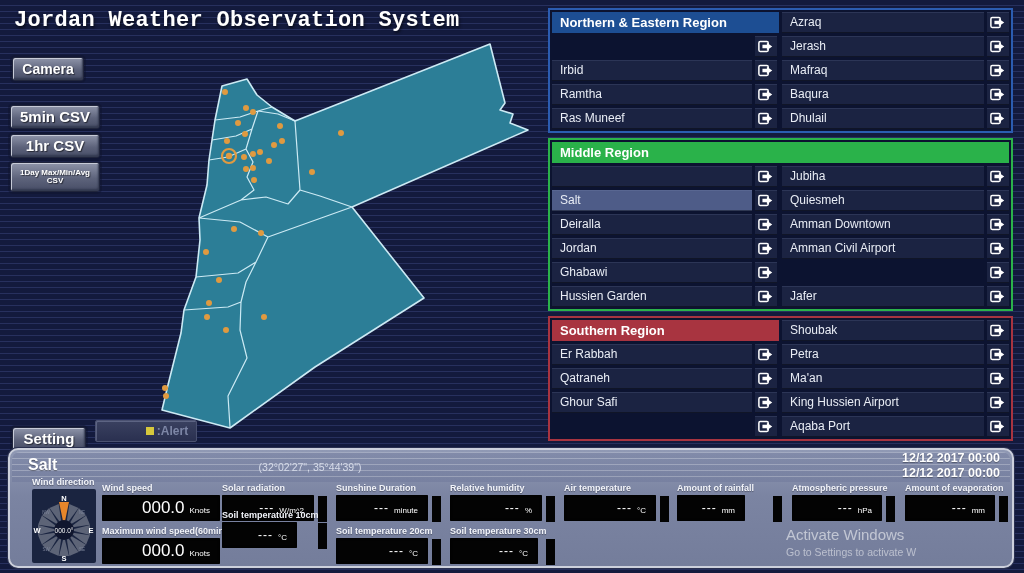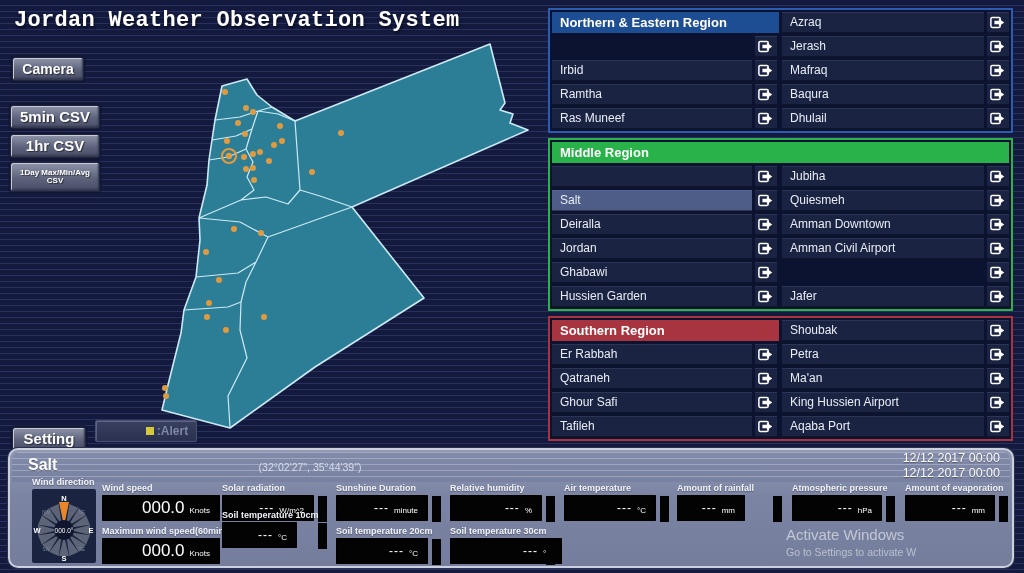--- a/index.html
+++ b/index.html
@@ -56,21 +56,21 @@
   #status{position:absolute;z-index:6;left:8px;top:448px;width:1002px;height:116px;
     background:linear-gradient(180deg,#9099b4,#7b84a2 40%,#747d9b);
     border:2px solid #ccd0dc;border-radius:10px;box-shadow:0 0 0 1px #2a3050;}
   #status .hstripes{position:absolute;left:2px;right:2px;top:2px;height:30px;border-radius:8px 8px 0 0;
     background:repeating-linear-gradient(180deg,rgba(255,255,255,.18) 0 1px,rgba(90,100,140,.25) 1px 6px);}
   #status .sname{position:absolute;left:18px;top:6px;color:#fff;font-size:16px;font-weight:bold;
     text-shadow:0 1px 1px rgba(0,0,0,.4);}
   #status .scoord{position:absolute;left:190px;top:11px;width:220px;text-align:center;
     color:#d7dcea;font-size:10.5px;}
   #status .times{position:absolute;right:12px;top:1px;color:#fff;
-    font-size:12.5px;font-weight:normal;line-height:15px;text-shadow:0 1px 1px rgba(0,0,0,.35);}
+    font-size:12.5px;font-weight:bold;line-height:15px;text-shadow:0 1px 1px rgba(0,0,0,.35);}
   .field{position:absolute;}
   .flabel{color:#f2f4fa;font-size:9px;font-weight:bold;margin-bottom:2px;white-space:nowrap;
     text-shadow:0 1px 1px rgba(0,0,0,.35);}
   .fbox{background:#030303;height:26px;display:flex;align-items:center;justify-content:flex-end;
     padding-right:10px;border-radius:1px;box-shadow:inset 0 0 3px #000;}
   .fval{color:#fff;font-size:12px;letter-spacing:1px;}
   .fbox.big .fval{font-size:17px;letter-spacing:0;}
   .funit{color:#fff;font-size:8px;margin-left:5px;padding-top:4px;}
   .ftab{position:absolute;top:13px;width:9px;height:26px;background:#030303;}
   
@@ -319,21 +319,20 @@
           <path d="M5 5h5V2.8L16 7l-6 4.2V9H5z" fill="#fff"></path>
         </svg>
       </button>
     <div class="rrow" style="grid-row:4;grid-column:1">Ghour Safi</div>
     <button class="go" style="grid-row:4;grid-column:2">
         <svg viewBox="0 0 18 14">
           <rect x="1" y="1.5" width="10.5" height="11" rx="1.5" fill="none" stroke="#fff" stroke-width="1.7"></rect>
           <path d="M5 5h5V2.8L16 7l-6 4.2V9H5z" fill="#fff"></path>
         </svg>
       </button>
-    <div class="rrow" style="grid-row:5;grid-column:1">Tafileh</div>
     <button class="go" style="grid-row:5;grid-column:2">
         <svg viewBox="0 0 18 14">
           <rect x="1" y="1.5" width="10.5" height="11" rx="1.5" fill="none" stroke="#fff" stroke-width="1.7"></rect>
           <path d="M5 5h5V2.8L16 7l-6 4.2V9H5z" fill="#fff"></path>
         </svg>
       </button>
     <div class="rrow" style="grid-row:1;grid-column:3">Shoubak</div>
     <button class="go" style="grid-row:1;grid-column:4">
         <svg viewBox="0 0 18 14">
           <rect x="1" y="1.5" width="10.5" height="11" rx="1.5" fill="none" stroke="#fff" stroke-width="1.7"></rect>
@@ -496,21 +495,21 @@
       <div class="ftab" style="left:96px"></div>
     </div>
     <div class="field" style="left:326px;top:76px;width:92px">
       <div class="flabel">Soil temperature 20cm</div>
       <div class="fbox">
           <span class="fval">---</span>
           <span class="funit">°C</span>
         </div>
       <div class="ftab" style="left:96px"></div>
     </div>
-    <div class="field" style="left:440px;top:76px;width:112px">
+    <div class="field" style="left:440px;top:76px;width:88px">
       <div class="flabel">Soil temperature 30cm</div>
       <div class="fbox">
           <span class="fval">---</span>
           <span class="funit">°C</span>
         </div>
       <div class="ftab" style="left:96px"></div>
     </div>
   </div>
 
   <div id="wm">

